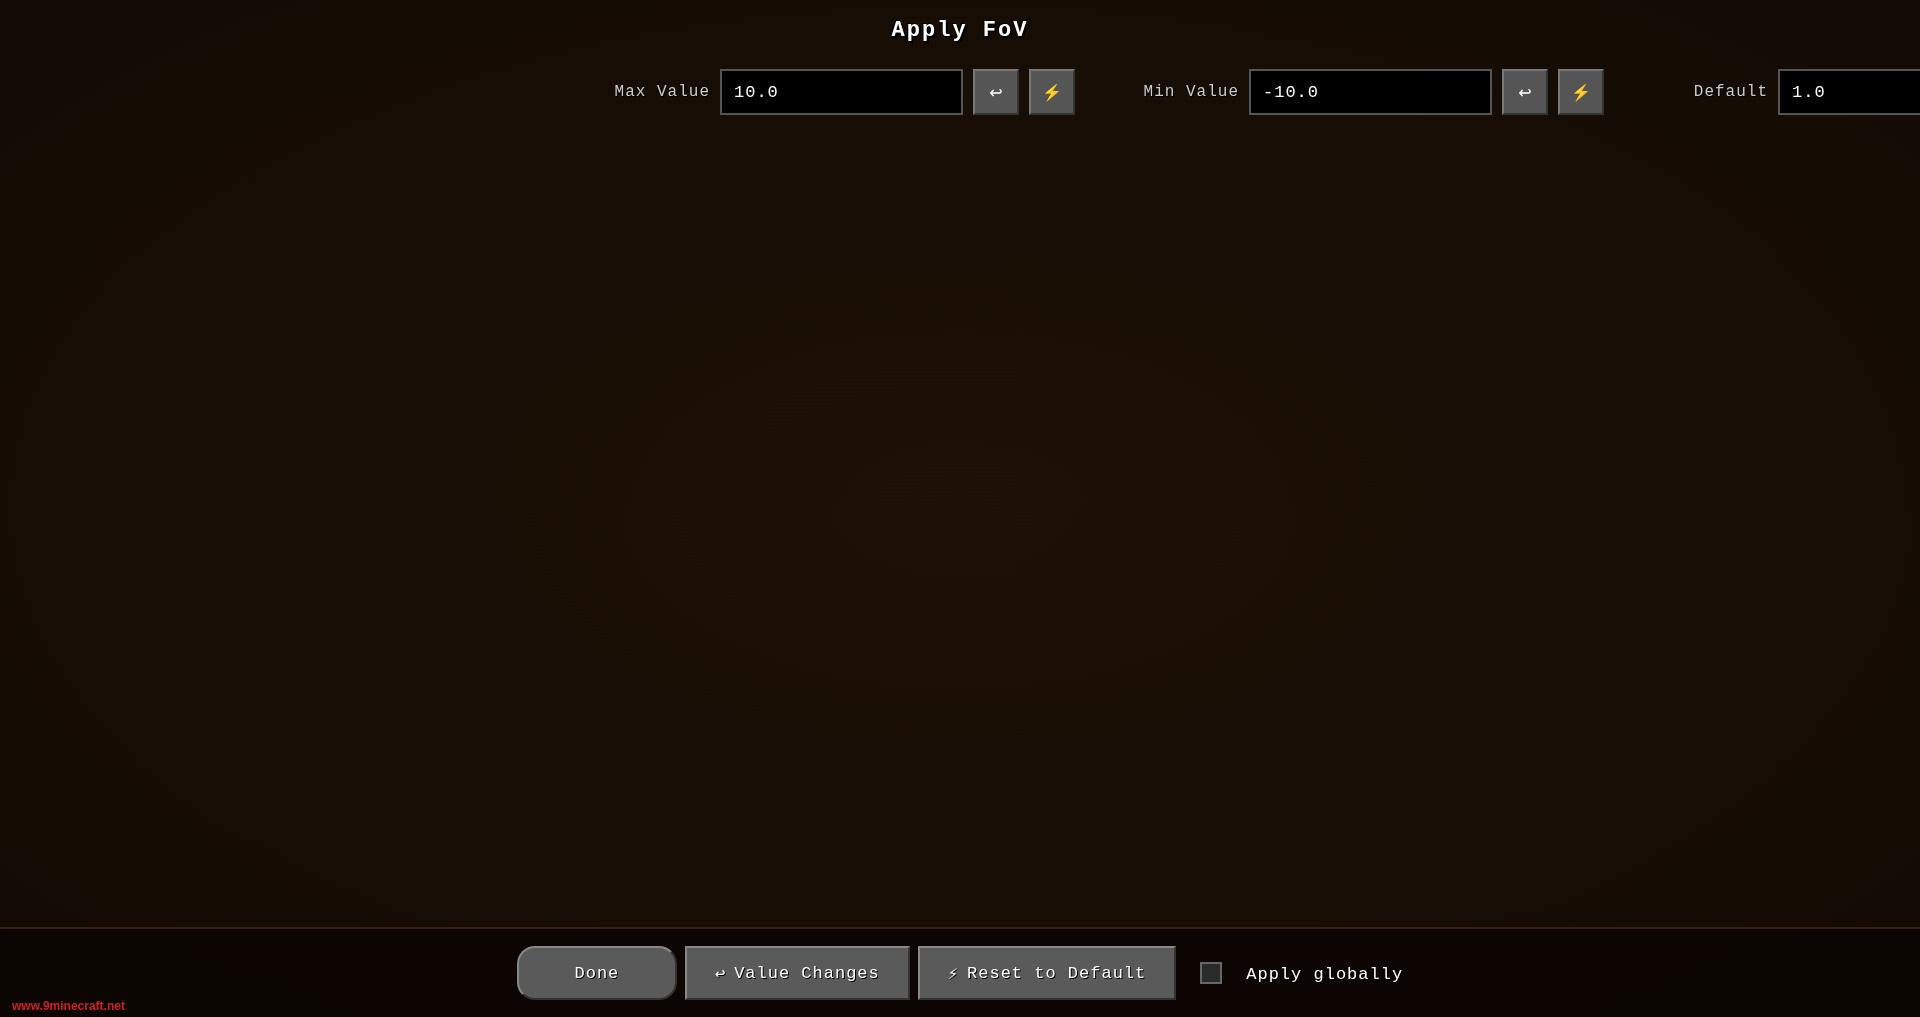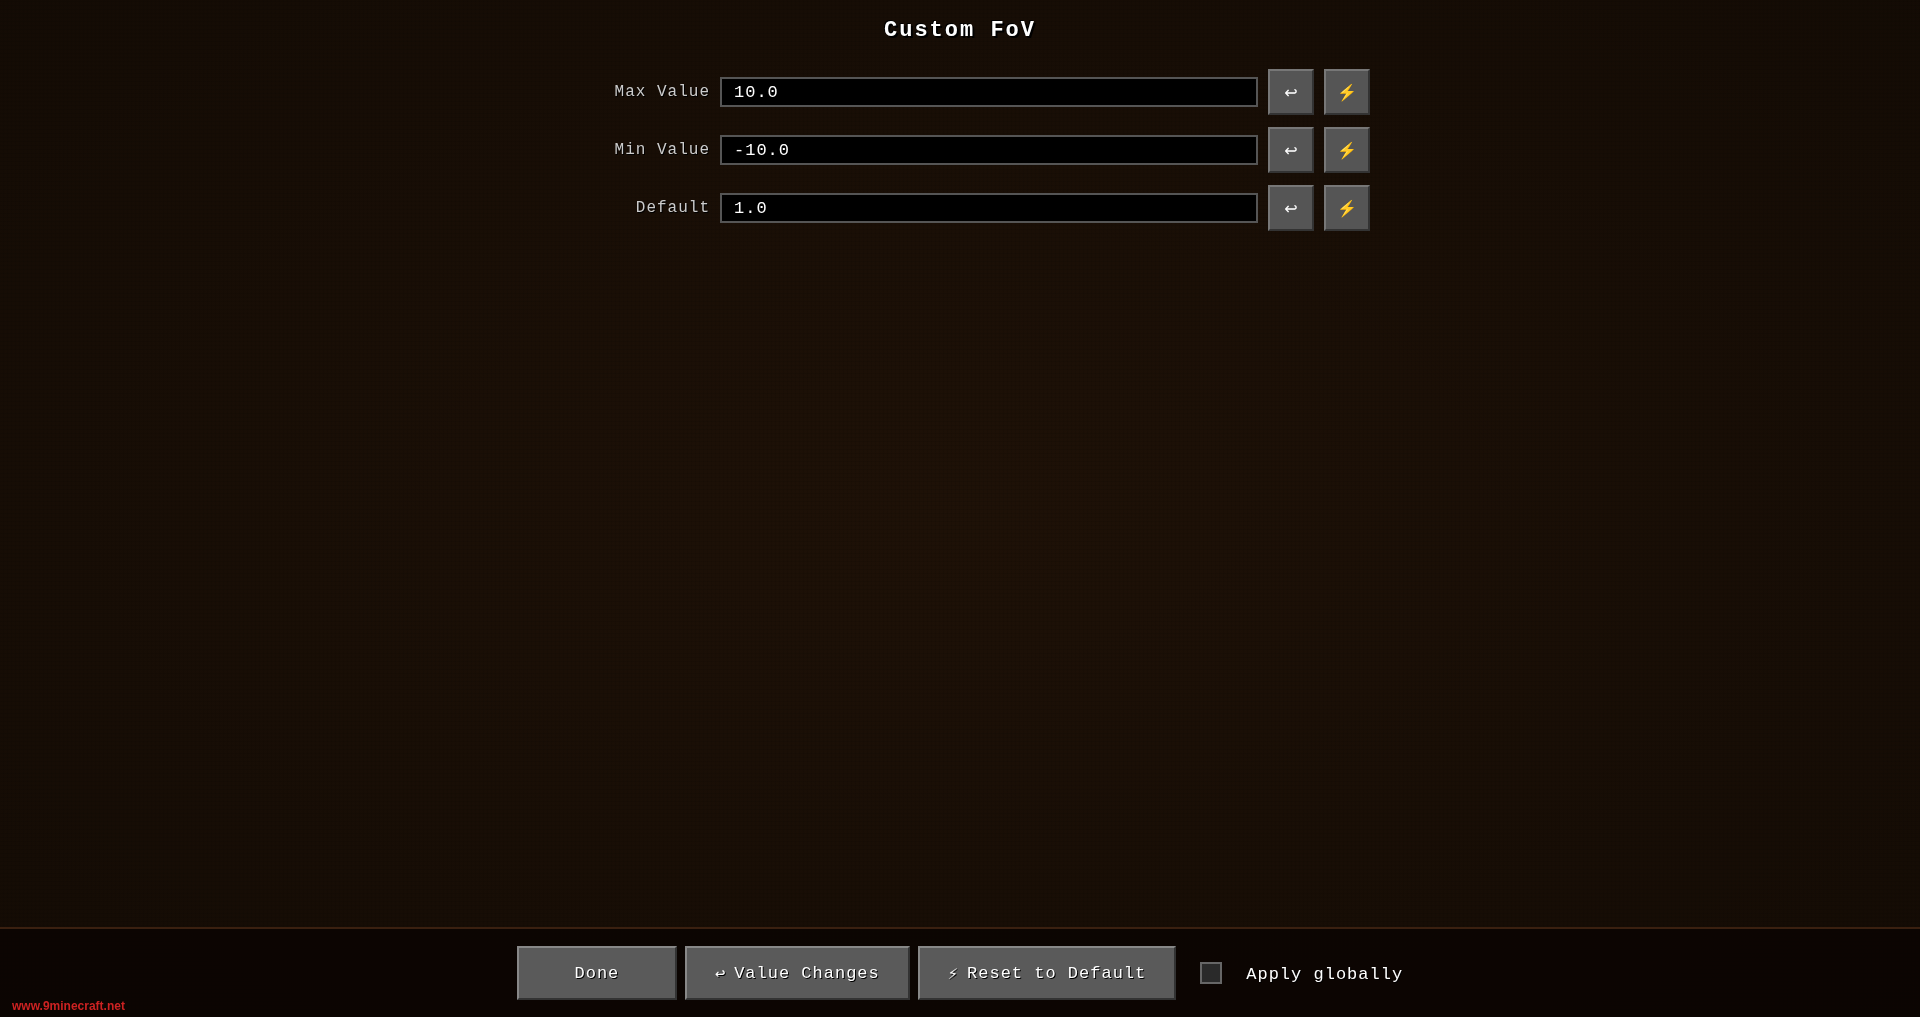--- a/index.html
+++ b/index.html
@@ -85,22 +85,22 @@
       width: 100%;
       display: flex;
       flex-direction: column;
       align-items: center;
       padding-top: 20px;
     }
 
     .settings-container {
       width: 820px;
       display: flex;
-      flex-direction: column;
-      gap: 12px;
+      flex-direction: row;
+      gap: 4px;
     }
 
     .setting-row {
       display: flex;
       align-items: center;
       gap: 10px;
     }
 
     .setting-label {
       width: 160px;
@@ -108,21 +108,21 @@
       font-size: 16px;
       color: #cccccc;
       font-family: 'Courier New', monospace;
       letter-spacing: 1px;
       text-shadow: 1px 1px 0px #000;
       flex-shrink: 0;
     }
 
     .setting-input {
       flex: 1;
-      height: 30px;
+      height: 46px;
       background-color: #000000;
       border: 2px solid #555555;
       color: #ffffff;
       font-family: 'Courier New', monospace;
       font-size: 17px;
       padding: 0 12px;
       outline: none;
       letter-spacing: 1px;
     }
 
@@ -170,20 +170,21 @@
       text-shadow: 1px 1px 0px #000;
       display: flex;
       align-items: center;
       gap: 8px;
       min-width: 180px;
       justify-content: center;
     }
 
     .btn-done {
       min-width: 160px;
+      border-radius: 18px;
     }
 
     .apply-globally-container {
       display: flex;
       align-items: flex-end;
       gap: 24px;
       margin-left: 16px;
     }
 
     .checkbox-custom {
@@ -214,21 +215,21 @@
       font-weight: bold;
       z-index: 10;
     }
   </style>
 </head>
 <body>
 
 <div class="page-container">
 
   <div class="header">
-    <div class="title-main">Custom FoV</div>
+    <div class="title-main">Apply FoV</div>
   </div>
 
   <div class="main-content">
     <div class="settings-container">
 
       <div class="setting-row">
         <div class="setting-label">Max Value</div>
         <input class="setting-input" type="text" value="10.0" style="">
         <button class="btn-small">
           <span>↩</span>

